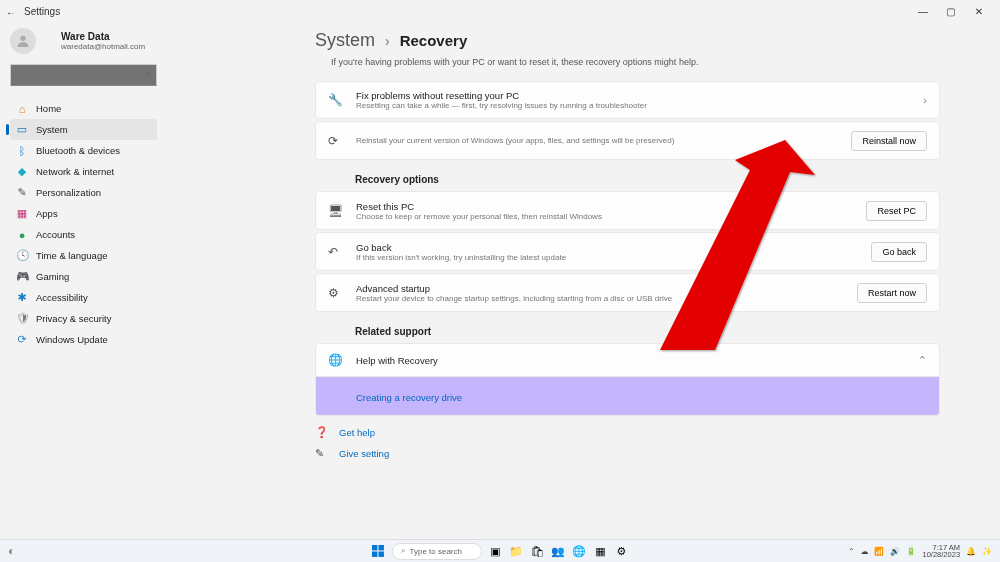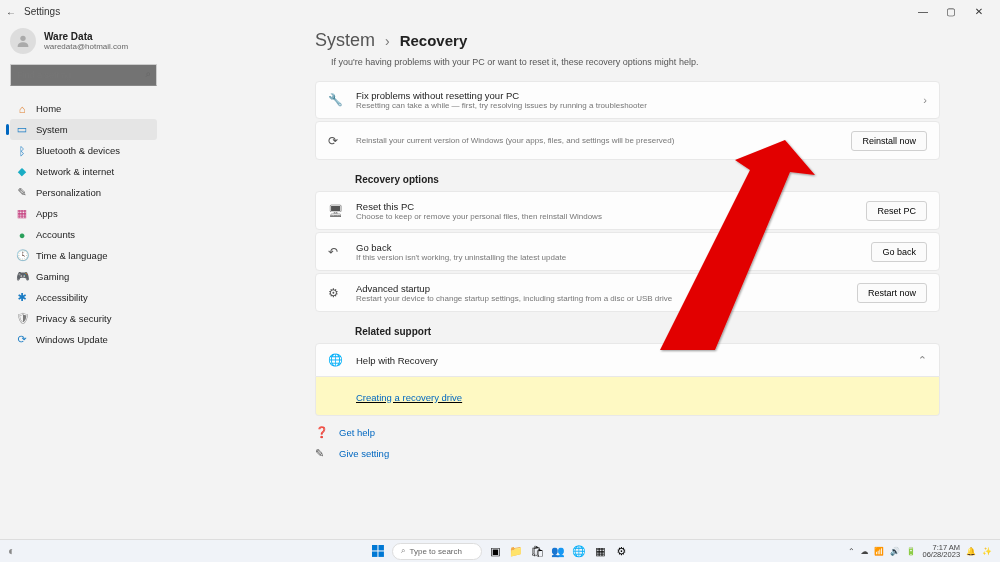--- a/index.html
+++ b/index.html
@@ -6,21 +6,21 @@
 body { width: 1000px; height: 562px; background: #f3f3f3; overflow: hidden; position: relative; }
 
 .titlebar { height: 22px; display: flex; align-items: center; padding: 0 6px; font-size: 10px; color: #333; }
 .titlebar .back { width: 12px; cursor: pointer; }
 .titlebar .title { margin-left: 6px; }
 .titlebar .wincontrols { margin-left: auto; display: flex; gap: 14px; padding-right: 8px; }
 .titlebar .wincontrols span { width: 14px; text-align: center; cursor: pointer; }
 
 .layout { display: flex; height: 520px; }
 .sidebar { width: 165px; padding: 6px 8px 0 10px; }
-.user { display: flex; align-items: center; gap: 8px; margin-bottom: 10px; }
+.user { display: flex; align-items: center; gap: 25px; margin-bottom: 10px; }
 .avatar { width: 26px; height: 26px; border-radius: 50%; background: #ddd; display: flex; align-items: center; justify-content: center; color: #888; }
 .user .name { font-size: 10px; font-weight: 600; color: #222; }
 .user .email { font-size: 8px; color: #666; }
 
 .search { position: relative; margin-bottom: 12px; }
 .search input { width: 100%; height: 22px; border: 1px solid #ccc; border-bottom: 1.5px solid #888; border-radius: 1px; padding: 0 6px; font-size: 9px; background: #737373; }
 .search .sicon { position: absolute; right: 6px; top: 4px; font-size: 10px; color: #666; }
 
 .navitem { display: flex; align-items: center; gap: 8px; height: 21px; padding: 0 6px; font-size: 9.5px; color: #222; border-radius: 3px; cursor: pointer; }
 .navitem.active { background: #e5e5e5; position: relative; }
@@ -41,21 +41,21 @@
 .card .ctext .cs { font-size: 8px; color: #777; }
 .card .caction { margin-left: auto; }
 .btn { border: 1px solid #d0d0d0; background: #fbfbfb; border-radius: 3px; font-size: 9px; padding: 4px 10px; cursor: pointer; }
 .chev { margin-left: auto; color: #888; font-size: 11px; }
 
 .section-title { font-size: 10px; font-weight: 600; color: #222; margin: 14px 0 6px; padding-left: 40px; }
 
 .link-row { display: flex; align-items: center; gap: 10px; font-size: 9.5px; margin-top: 8px; }
 .link-row .licon { width: 14px; color: #555; font-size: 11px; }
 .link-row a { color: #0067c0; text-decoration: none; }
-.sub-link { padding: 10px 12px 10px 40px; background: #fef9c3; border: 1px solid #e8e8e8; border-top: none; border-bottom-left-radius: 4px; border-bottom-right-radius: 4px; text-decoration: underline; }
+.sub-link { padding: 10px 12px 10px 40px; background: #c4b5fd; border: 1px solid #e8e8e8; border-top: none; border-bottom-left-radius: 4px; border-bottom-right-radius: 4px; }
 .sub-link a { font-size: 9.5px; color: #0067c0; text-decoration: none; }
 
 .arrow-overlay { position: absolute; left: 640px; top: 130px; width: 200px; height: 230px; pointer-events: none; }
 
 .taskbar { position: absolute; bottom: 0; left: 0; right: 0; height: 23px; background: #f0f3f8; border-top: 1px solid #ddd; display: flex; align-items: center; }
 .tb-center { position: absolute; left: 50%; transform: translateX(-50%); display: flex; align-items: center; gap: 6px; }
 .tb-search { display: flex; align-items: center; gap: 4px; background: #fff; border: 1px solid #ddd; border-radius: 11px; height: 17px; padding: 0 8px; font-size: 8px; color: #666; width: 90px; }
 .tb-icon { width: 15px; height: 15px; display: flex; align-items: center; justify-content: center; font-size: 11px; }
 .tb-right { margin-left: auto; display: flex; align-items: center; gap: 6px; padding-right: 8px; font-size: 8px; color: #444; }
 .tb-time { text-align: right; line-height: 1; font-size: 7.5px; }
@@ -258,18 +258,18 @@
     <div class="tb-icon">⚙</div>
   </div>
   <div class="tb-right">
     <span>⌃</span>
     <span>☁</span>
     <span>📶</span>
     <span>🔊</span>
     <span>🔋</span>
     <div class="tb-time">
       <div>7:17 AM</div>
-      <div>06/28/2023</div>
+      <div>10/28/2023</div>
     </div>
     <span>🔔</span>
     <span>✨</span>
   </div>
 </div>
 
 </body></html>

